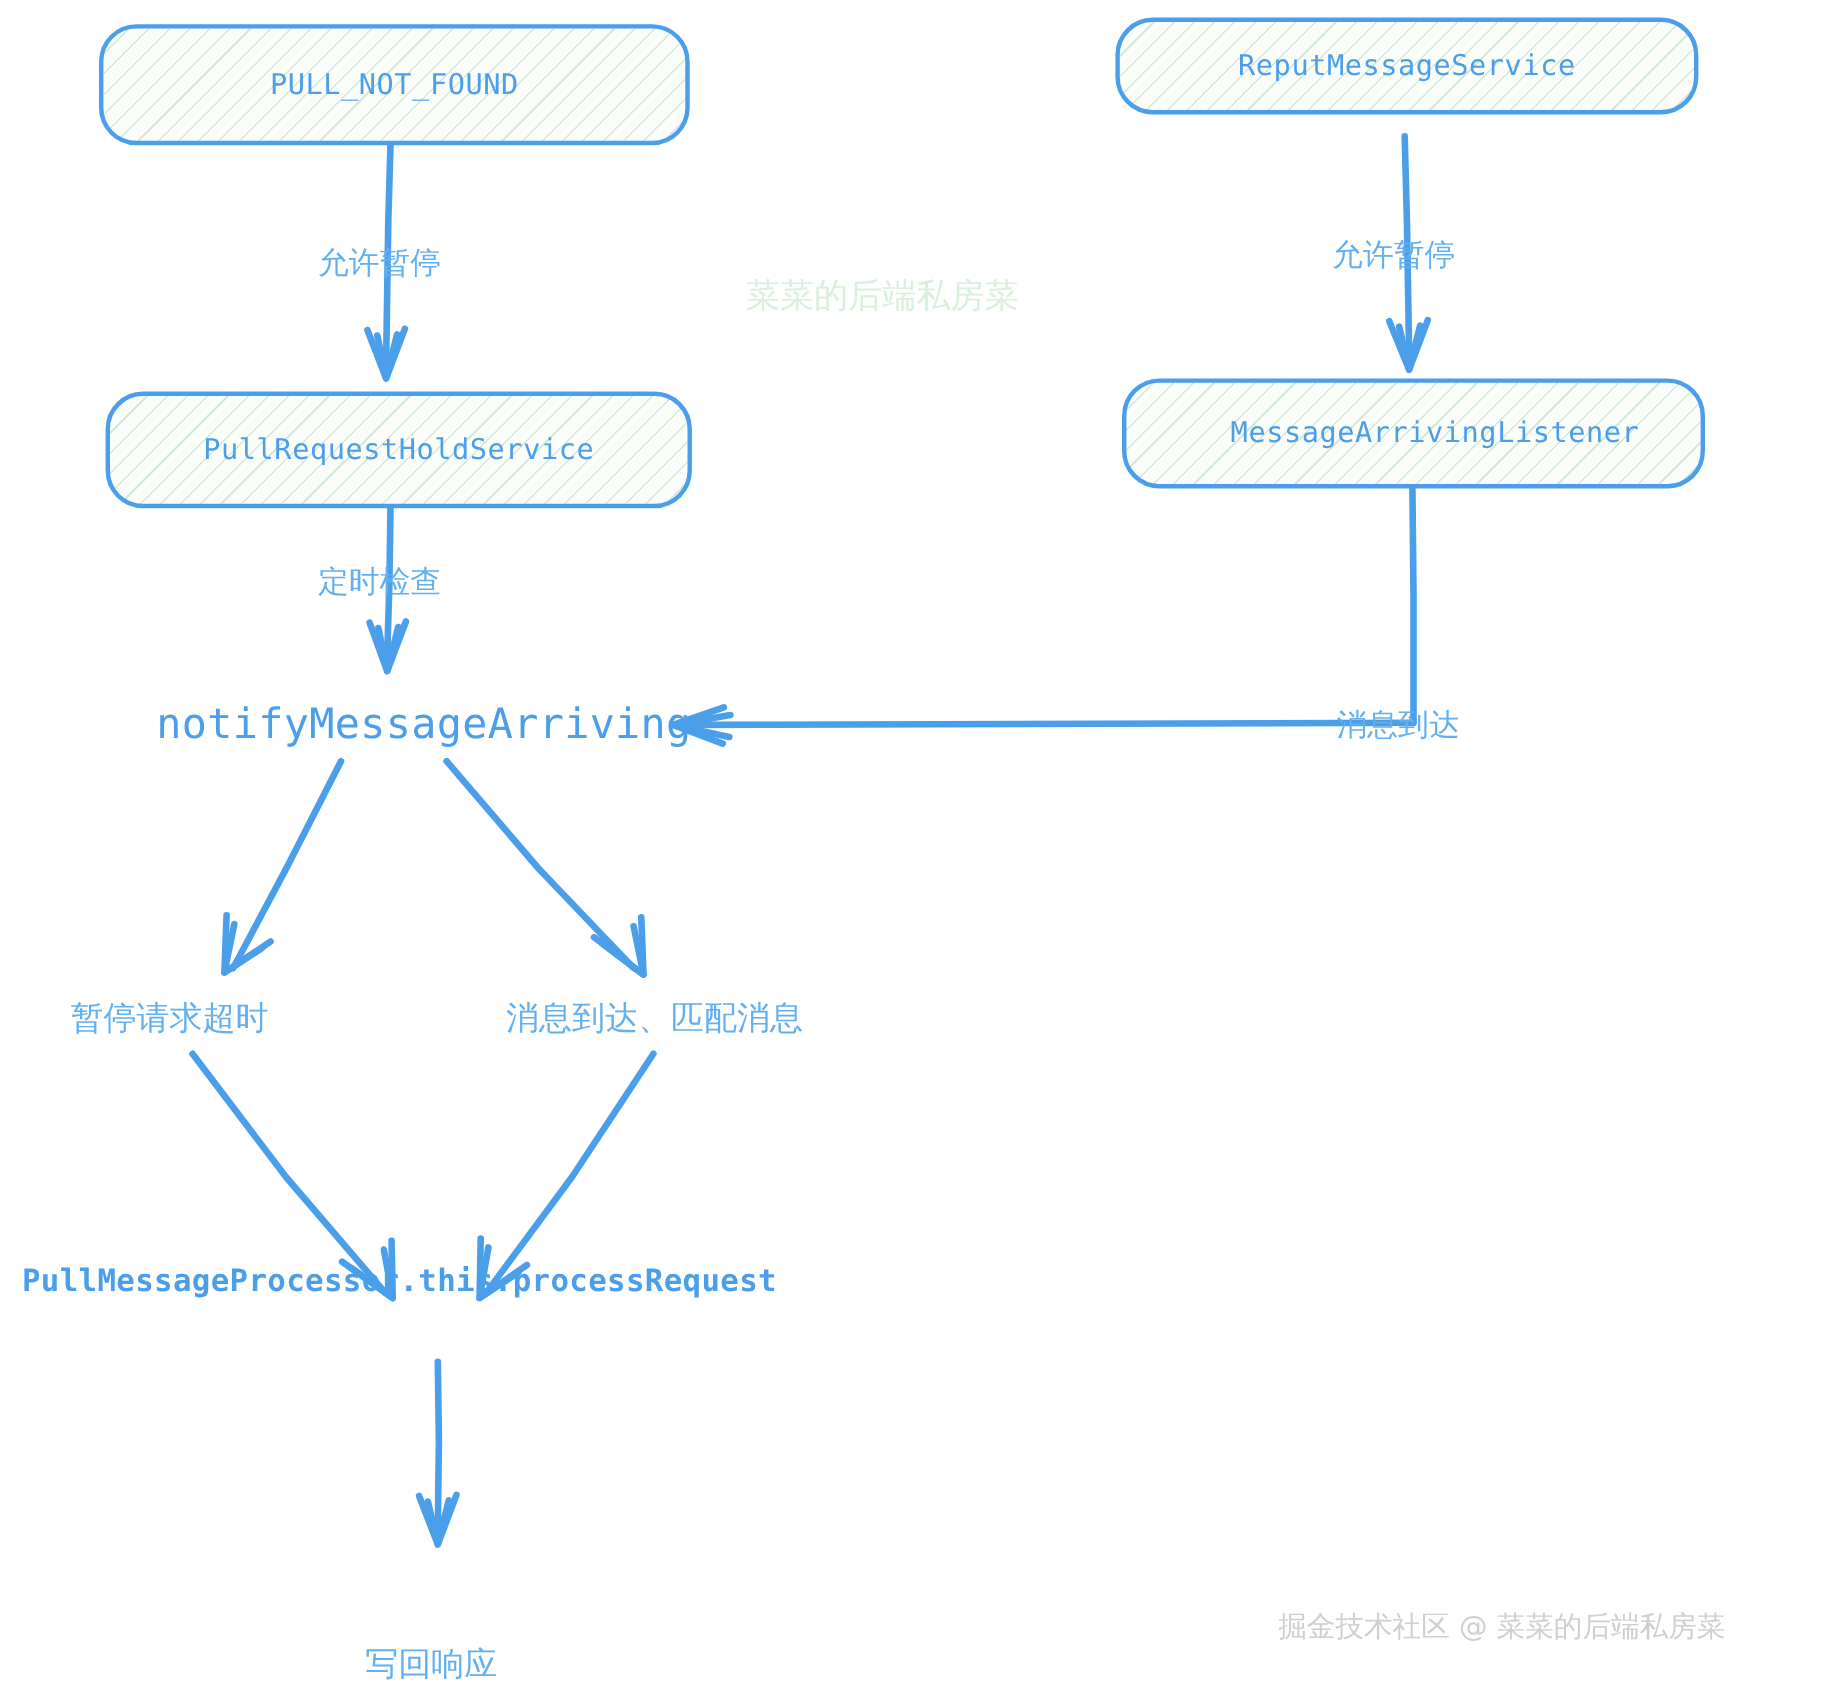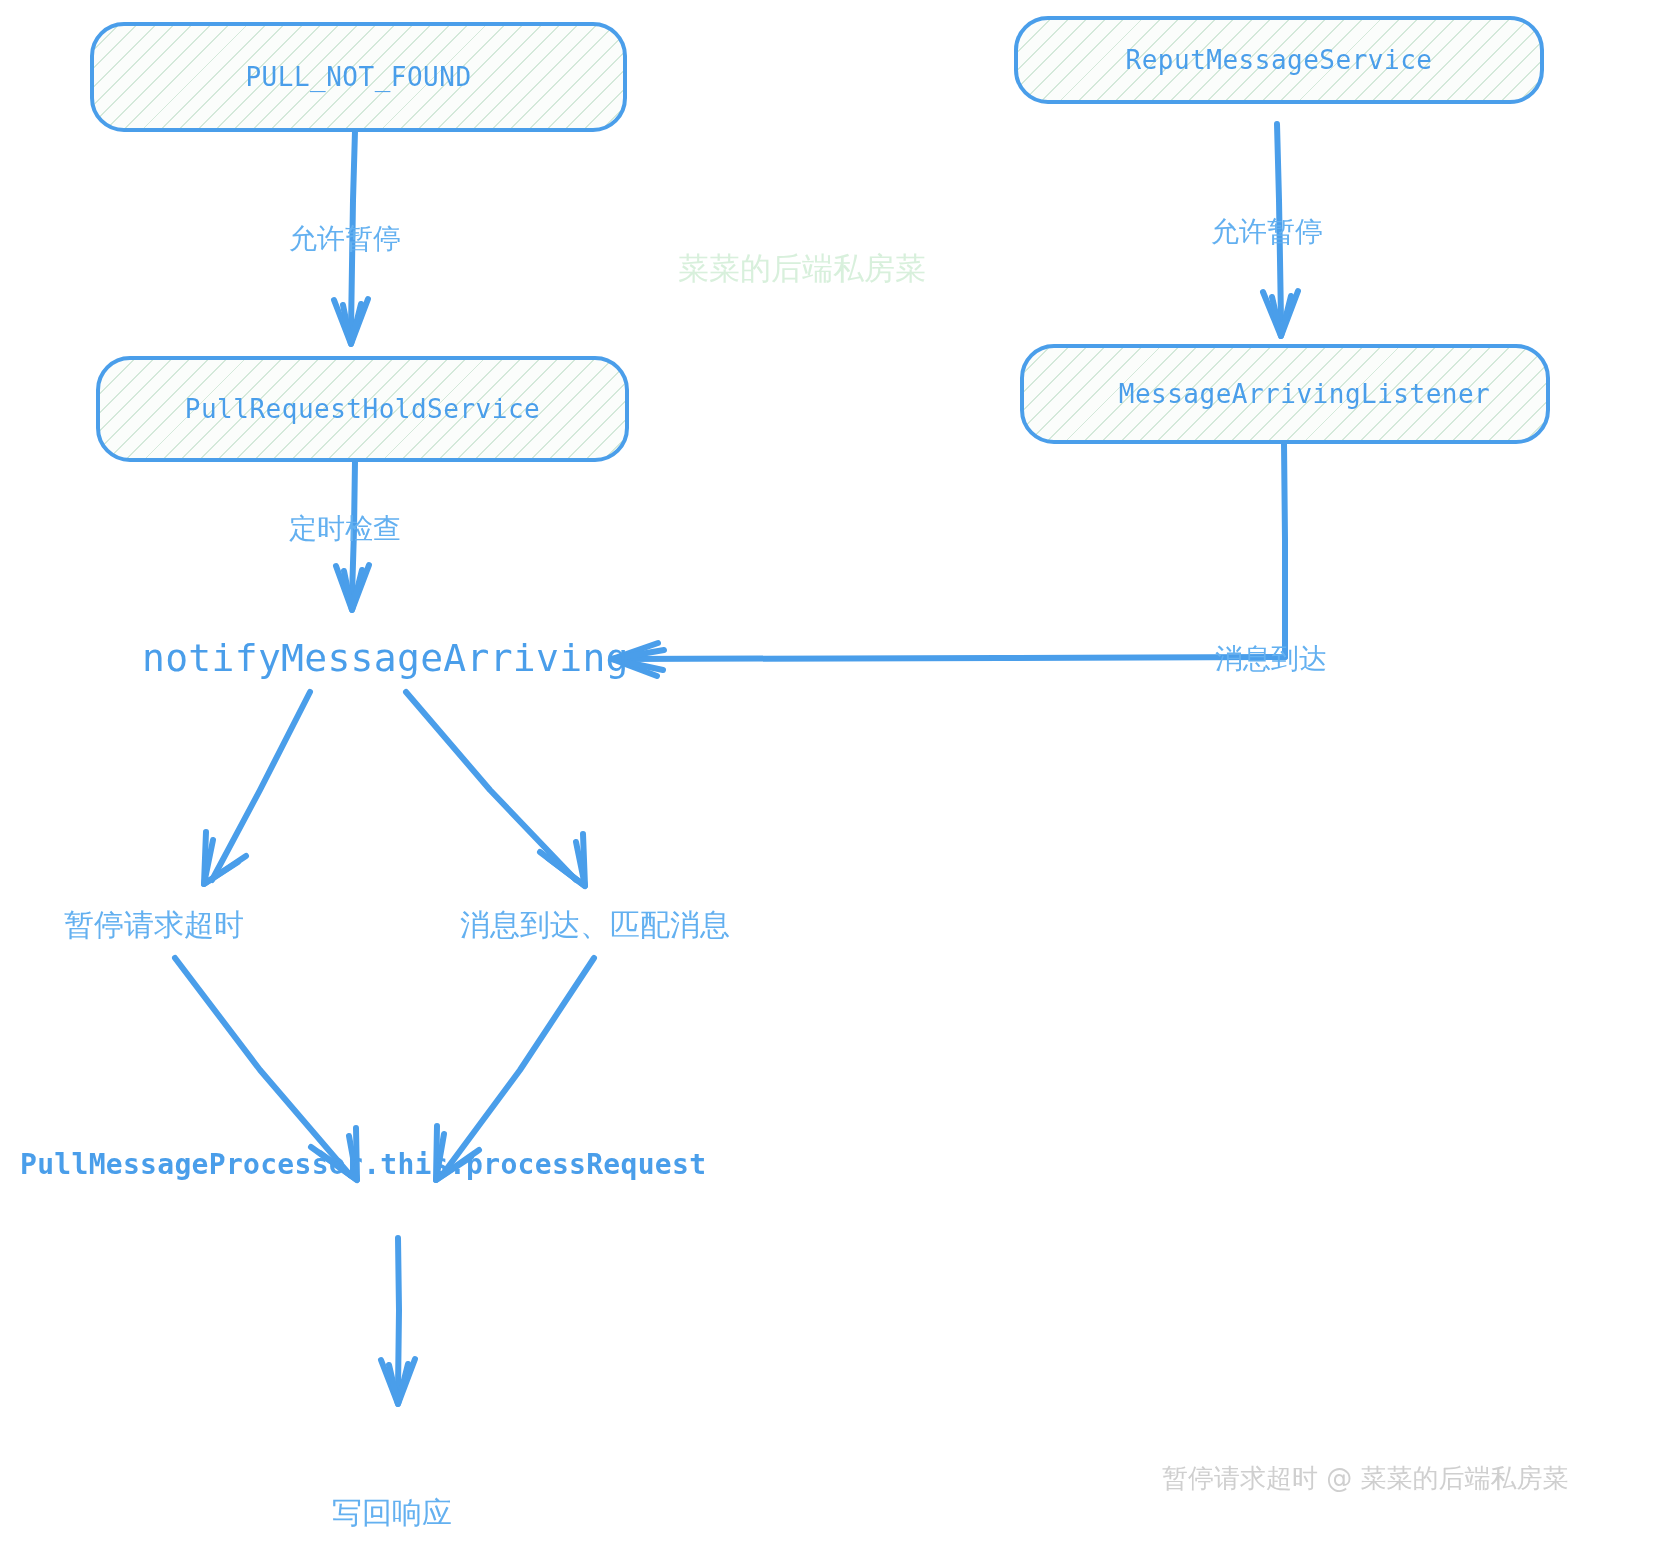--- a/index.html
+++ b/index.html
@@ -184,15 +184,15 @@
   <div class="edge-label" style="left:289px; top:220px;">允许暂停</div>
 
   <div class="edge-label" style="left:1211px; top:213px;">允许暂停</div>
 
   <div class="edge-label" style="left:289px; top:510px;">定时检查</div>
 
   <div class="edge-label" style="left:1215px; top:640px;">消息到达</div>
 
   <div id="wm-center" style="left:678px; top:248px;">菜菜的后端私房菜</div>
 
-  <div id="wm-corner" style="left:1162px; top:1461px;">暂停请求超时 @ 菜菜的后端私房菜</div>
+  <div id="wm-corner" style="left:1162px; top:1461px;">掘金技术社区 @ 菜菜的后端私房菜</div>
 
 </div>
 
 </body></html>

